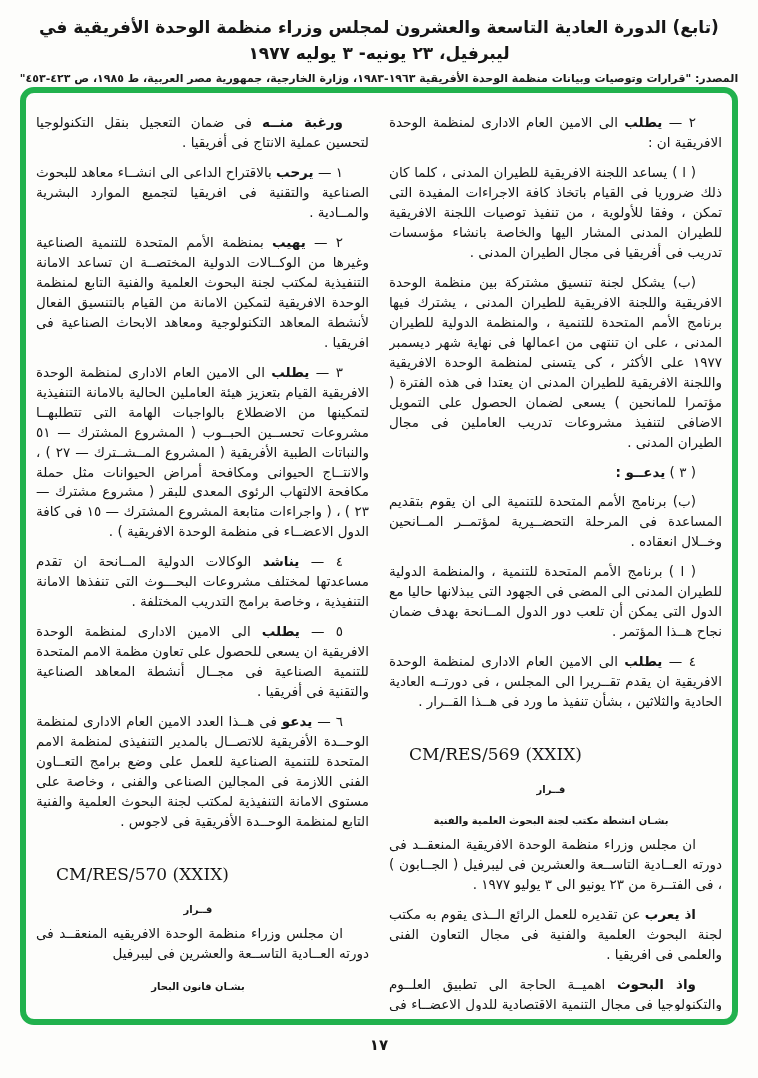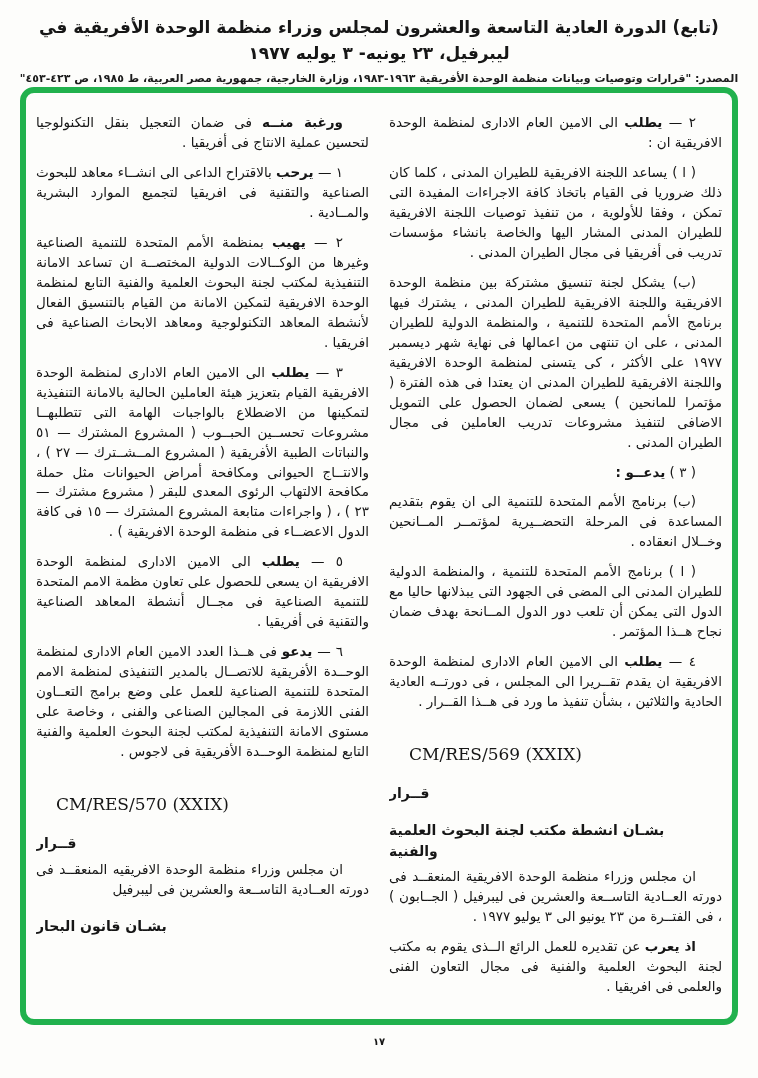--- a/index.html
+++ b/index.html
@@ -24,32 +24,32 @@
     padding:20px 10px 8px 10px;
     display:flex;gap:20px;direction:rtl;background:transparent;
   }
   .col{
     flex:1 1 0;overflow:hidden;text-align:justify;direction:rtl;
     font-size:13.5px;line-height:1.48;
   }
   .para{margin:0 0 10px 0;}
   .para.body{text-indent:26px;}
   .para.heading{
-    text-align:left;font-weight:bold;text-indent:0;
-    margin:16px 9px 6px 0;font-size:14px;
+    text-align:center;font-weight:bold;text-indent:0;
+    margin:16px 9px 6px 0;font-size:10px;
   }
   .para.code{
     direction:ltr;text-align:left;text-indent:0;
     font-family:"DejaVu Serif",serif;font-size:17px;
     margin:30px 0 14px 0;padding-left:20px;
   }
   .b{font-weight:bold;}
   .footer{
     position:absolute;left:0;right:0;top:1036px;text-align:center;
-    font-size:10px;font-weight:bold;direction:rtl;
+    font-size:15px;font-weight:bold;direction:rtl;
   }
 </style>
 </head>
 <body>
 
 <header class="header">
   <div class="header-title">(تابع) الدورة العادية التاسعة والعشرون لمجلس وزراء منظمة الوحدة الأفريقية في ليبرفيل، ٢٣ يونيه- ٣ يوليه ١٩٧٧</div>
   <div class="header-source">المصدر: "قرارات وتوصيات وبيانات منظمة الوحدة الأفريقية ١٩٦٣-١٩٨٣، وزارة الخارجية، جمهورية مصر العربية، ط ١٩٨٥، ص ٤٢٣-٤٥٣"</div>
 </header>
 
@@ -67,20 +67,21 @@
       <div class="para heading"><span>بشـان انشطة مكتب لجنة البحوث العلمية والفنية</span></div>
       <div class="para body"><span>ان مجلس وزراء منظمة الوحدة الافريقية المنعقــد فى دورته العــادية التاســعة والعشرين فى ليبرفيل ( الجــابون ) ، فى الفتــرة من ٢٣ يونيو الى ٣ يوليو ١٩٧٧ .</span></div>
       <div class="para body"><span class="b">اذ يعرب</span><span> عن تقديره للعمل الرائع الــذى يقوم به مكتب لجنة البحوث العلمية والفنية فى مجال التعاون الفنى والعلمى فى افريقيا .</span></div>
       <div class="para body"><span class="b">واذ البحوث</span><span> اهميــة الحاجة الى تطبيق العلــوم والتكنولوجيا فى مجال التنمية الاقتصادية للدول الاعضــاء فى منظمة الوحدة الافريقية .</span></div>
     </section>
   <section class="col">
       <div class="para body"><span class="b">ورغبة منــه</span><span> فى ضمان التعجيل بنقل التكنولوجيا لتحسين عملية الانتاج فى أفريقيا .</span></div>
       <div class="para body"><span>١ — </span><span class="b">يرحب</span><span> بالاقتراح الداعى الى انشــاء معاهد للبحوث الصناعية والتقنية فى افريقيا لتجميع الموارد البشرية والمــادية .</span></div>
       <div class="para body"><span>٢ — </span><span class="b">يهيب</span><span> بمنظمة الأمم المتحدة للتنمية الصناعية وغيرها من الوكــالات الدولية المختصــة ان تساعد الامانة التنفيذية لمكتب لجنة البحوث العلمية والفنية التابع لمنظمة الوحدة الافريقية لتمكين الامانة من القيام بالتنسيق الفعال لأنشطة المعاهد التكنولوجية ومعاهد الابحاث الصناعية فى افريقيا .</span></div>
       <div class="para body"><span>٣ — </span><span class="b">يطلب</span><span> الى الامين العام الادارى لمنظمة الوحدة الافريقية القيام بتعزيز هيئة العاملين الحالية بالامانة التنفيذية لتمكينها من الاضطلاع بالواجبات الهامة التى تتطلبهــا مشروعات تحســين الحبــوب ( المشروع المشترك — ٥١ والنباتات الطبية الأفريقية ( المشروع المــشــترك — ٢٧ ) ، والانتــاج الحيوانى ومكافحة أمراض الحيوانات مثل حملة مكافحة الالتهاب الرئوى المعدى للبقر ( مشروع مشترك — ٢٣ ) ، ( واجراءات متابعة المشروع المشترك — ١٥ فى كافة الدول الاعضــاء فى منظمة الوحدة الافريقية ) .</span></div>
+      <div class="para body"><span>٤ — </span><span class="b">يناشد</span><span> الوكالات الدولية المــانحة ان تقدم مساعدتها لمختلف مشروعات البحـــوث التى تنفذها الامانة التنفيذية ، وخاصة برامج التدريب المختلفة .</span></div>
       <div class="para body"><span>٥ — </span><span class="b">يطلب</span><span> الى الامين الادارى لمنظمة الوحدة الافريقية ان يسعى للحصول على تعاون مظمة الامم المتحدة للتنمية الصناعية فى مجــال أنشطة المعاهد الصناعية والتقنية فى أفريقيا .</span></div>
       <div class="para body"><span>٦ — </span><span class="b">يدعو</span><span> فى هــذا العدد الامين العام الادارى لمنظمة الوحــدة الأفريقية للاتصــال بالمدير التنفيذى لمنظمة الامم المتحدة للتنمية الصناعية للعمل على وضع برامج التعــاون الفنى اللازمة فى المجالين الصناعى والفنى ، وخاصة على مستوى الامانة التنفيذية لمكتب لجنة البحوث العلمية والفنية التابع لمنظمة الوحــدة الأفريقية فى لاجوس .</span></div>
       <div class="para code"><span>CM/RES/570 (XXIX)</span></div>
       <div class="para heading"><span>قــرار</span></div>
       <div class="para body"><span>ان مجلس وزراء منظمة الوحدة الافريقيه المنعقــد فى دورته العــادية التاســعة والعشرين فى ليبرفيل</span></div>
       <div class="para heading"><span>بشـان قانون البحار</span></div>
     </section>
 </main>
 
 <footer class="footer">

